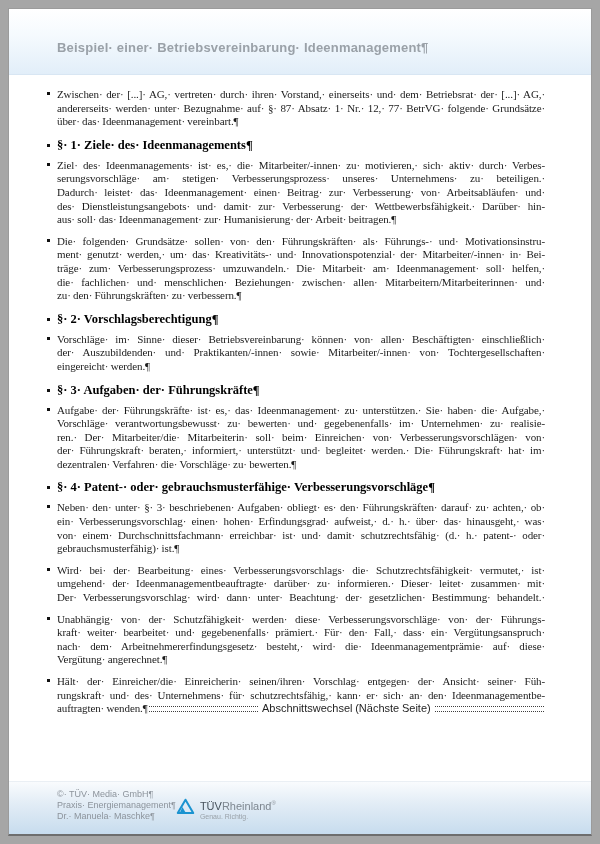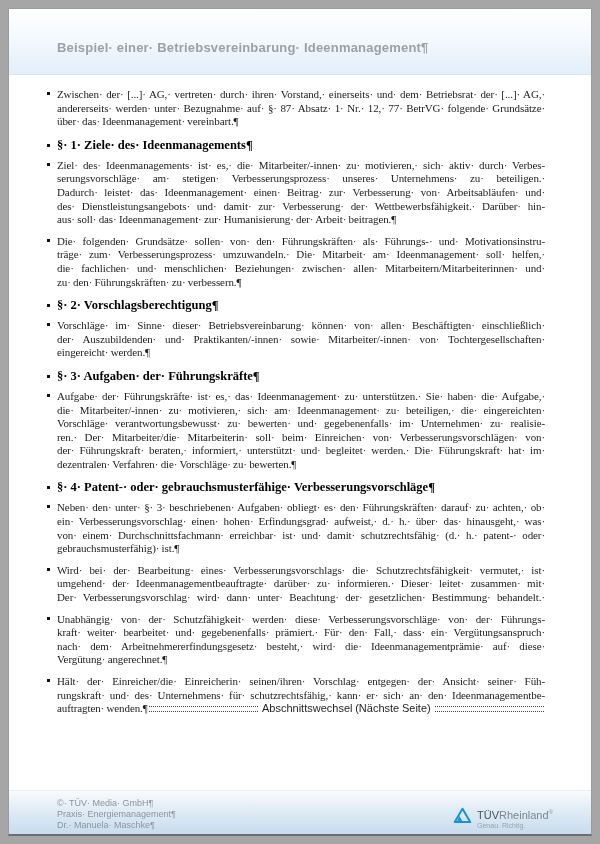--- a/index.html
+++ b/index.html
@@ -49,24 +49,24 @@
   .sb-dots {
     flex:1; height:4px; margin:1px 1px 0 1px;
     border-top:1px dotted #3e3e3e; border-bottom:1px dotted #3e3e3e;
   }
   .sb-label {
     font-family:Liberation Sans, sans-serif; font-size:11px; color:#1f1f1f;
     padding:0 3px; white-space:nowrap; letter-spacing:0;
   }
   
   .footer-band {
-    position:absolute; left:0; right:0; bottom:0; height:44px;
+    position:absolute; left:0; right:0; bottom:0; height:53px;
     background:linear-gradient(180deg,#f9fbfd 0%,#e3edf6 40%,#c7dcee 100%);
     border-top:1px solid #eaeff4;
-    display:flex; justify-content:space-between; box-sizing:border-box;
+    display:flex; box-sizing:border-box;
   }
   .footer-text {
     padding:7px 0 0 48px;
     font-size:9px; line-height:11px; color:#8d949c;
   }
   .logo { margin:15px 38px 0 0; display:flex; align-items:flex-start; }
   .logo-icon { display:block; margin-right:5px; margin-top:1px; }
   .logo-text { display:flex; flex-direction:column; }
   .logo-line1 { font-size:11px; line-height:12px; color:#7e8790; white-space:nowrap; }
   .logo-tuv { font-weight:normal; color:#47525c; }
@@ -94,36 +94,36 @@
         <span class="bullet"></span>
         <div class="line just">Ziel· des· Ideenmanagements· ist· es,· die· Mitarbeiter/-innen· zu· motivieren,· sich· aktiv· durch· Verbes-</div>
         <div class="line just">serungsvorschläge· am· stetigen· Verbesserungsprozess· unseres· Unternehmens· zu· beteiligen.·</div>
         <div class="line just">Dadurch· leistet· das· Ideenmanagement· einen· Beitrag· zur· Verbesserung· von· Arbeitsabläufen· und·</div>
         <div class="line just">des· Dienstleistungsangebots· und· damit· zur· Verbesserung· der· Wettbewerbsfähigkeit.· Darüber· hin-</div>
         <div class="line">aus· soll· das· Ideenmanagement· zur· Humanisierung· der· Arbeit· beitragen.¶</div>
       </div>
       <div class="p-block">
         <span class="bullet"></span>
         <div class="line just">Die· folgenden· Grundsätze· sollen· von· den· Führungskräften· als· Führungs-· und· Motivationsinstru-</div>
+        <div class="line just">ment· genutzt· werden,· um· das· Kreativitäts-· und· Innovationspotenzial· der· Mitarbeiter/-innen· in· Bei-</div>
         <div class="line just">träge· zum· Verbesserungsprozess· umzuwandeln.· Die· Mitarbeit· am· Ideenmanagement· soll· helfen,·</div>
         <div class="line just">die· fachlichen· und· menschlichen· Beziehungen· zwischen· allen· Mitarbeitern/Mitarbeiterinnen· und·</div>
         <div class="line">zu· den· Führungskräften· zu· verbessern.¶</div>
       </div>
       <div class="h-block"><span class="bullet"></span><span>§· 2· Vorschlagsberechtigung¶</span></div>
       <div class="p-block">
         <span class="bullet"></span>
         <div class="line just">Vorschläge· im· Sinne· dieser· Betriebsvereinbarung· können· von· allen· Beschäftigten· einschließlich·</div>
         <div class="line just">der· Auszubildenden· und· Praktikanten/-innen· sowie· Mitarbeiter/-innen· von· Tochtergesellschaften·</div>
         <div class="line">eingereicht· werden.¶</div>
       </div>
       <div class="h-block"><span class="bullet"></span><span>§· 3· Aufgaben· der· Führungskräfte¶</span></div>
       <div class="p-block">
         <span class="bullet"></span>
         <div class="line just">Aufgabe· der· Führungskräfte· ist· es,· das· Ideenmanagement· zu· unterstützen.· Sie· haben· die· Aufgabe,·</div>
-        <div class="line just">die· Mitarbeiter/-innen· zu· motivieren,· sich· am· Ideenmanagement· zu· beteiligen,· die· eingereichten·</div>
         <div class="line just">Vorschläge· verantwortungsbewusst· zu· bewerten· und· gegebenenfalls· im· Unternehmen· zu· realisie-</div>
         <div class="line just">ren.· Der· Mitarbeiter/die· Mitarbeiterin· soll· beim· Einreichen· von· Verbesserungsvorschlägen· von·</div>
         <div class="line just">der· Führungskraft· beraten,· informiert,· unterstützt· und· begleitet· werden.· Die· Führungskraft· hat· im·</div>
         <div class="line">dezentralen· Verfahren· die· Vorschläge· zu· bewerten.¶</div>
       </div>
       <div class="h-block"><span class="bullet"></span><span>§· 4· Patent-· oder· gebrauchsmusterfähige· Verbesserungsvorschläge¶</span></div>
       <div class="p-block">
         <span class="bullet"></span>
         <div class="line just">Neben· den· unter· §· 3· beschriebenen· Aufgaben· obliegt· es· den· Führungskräften· darauf· zu· achten,· ob·</div>
         <div class="line just">ein· Verbesserungsvorschlag· einen· hohen· Erfindungsgrad· aufweist,· d.· h.· über· das· hinausgeht,· was·</div>

